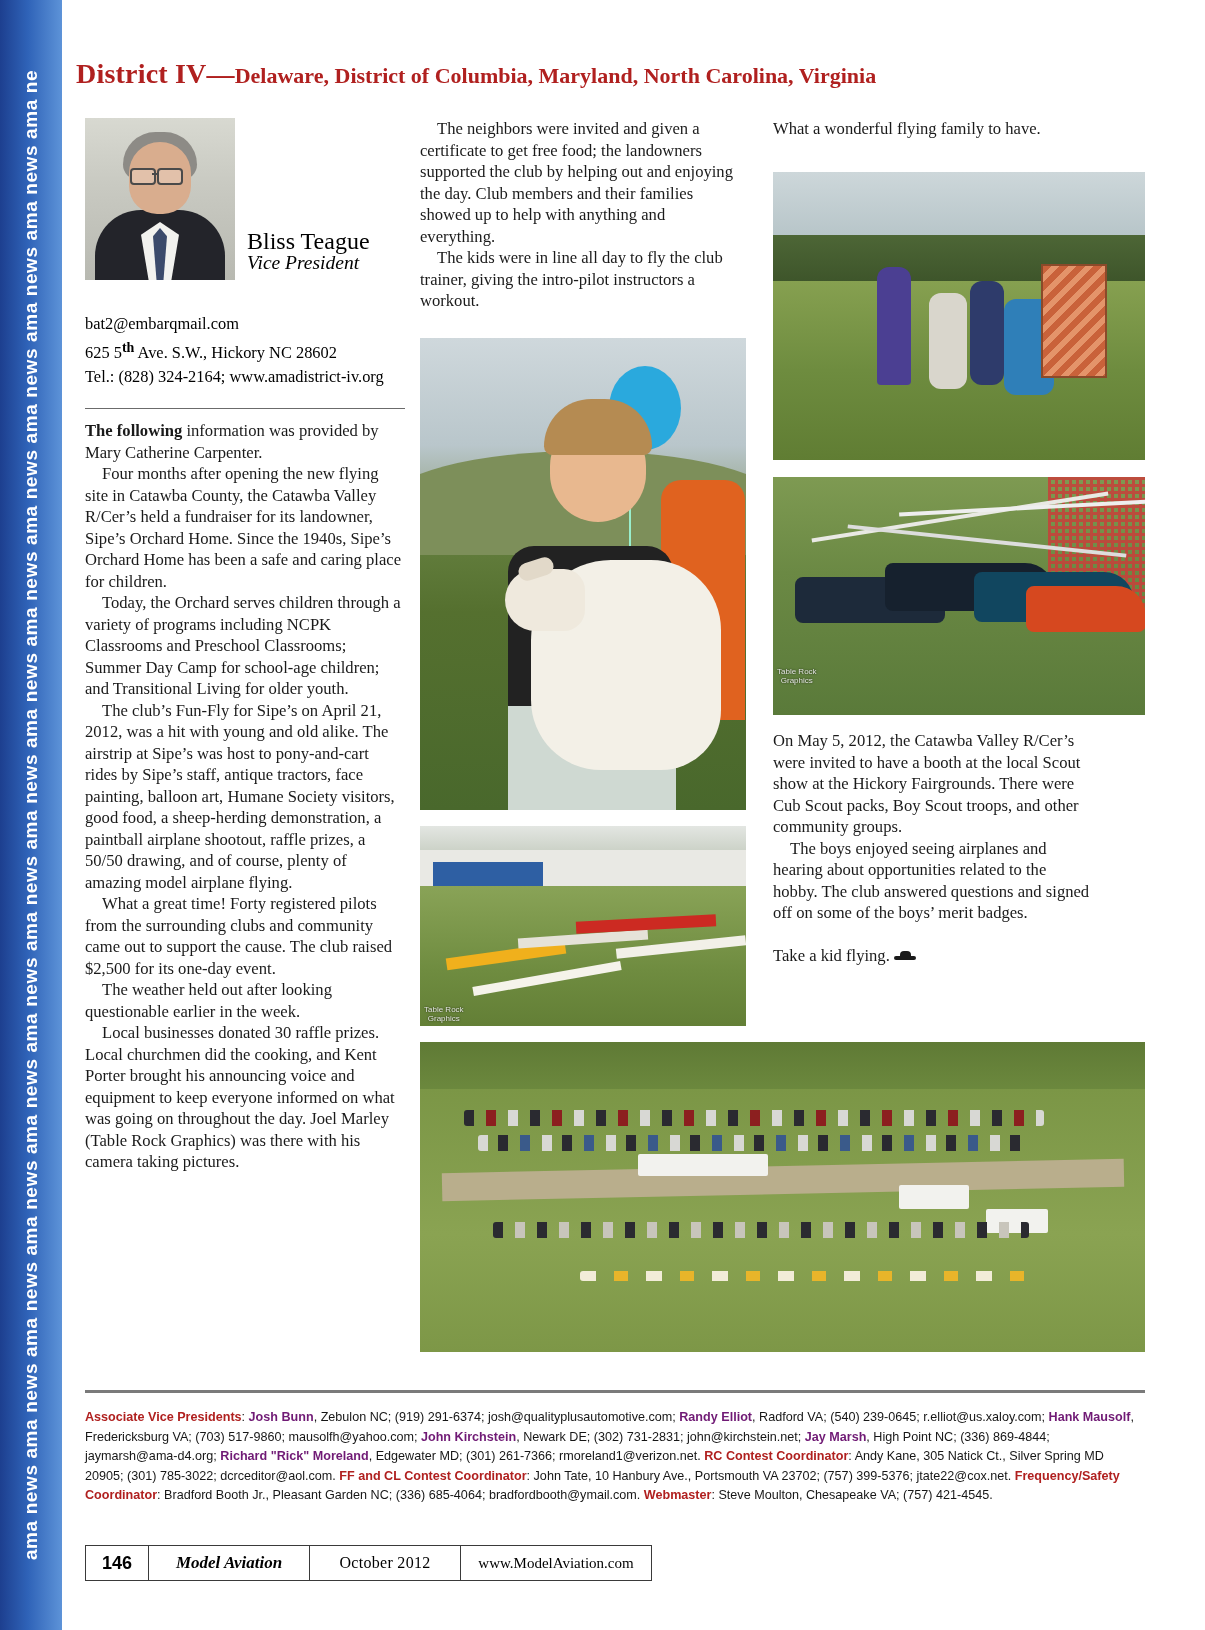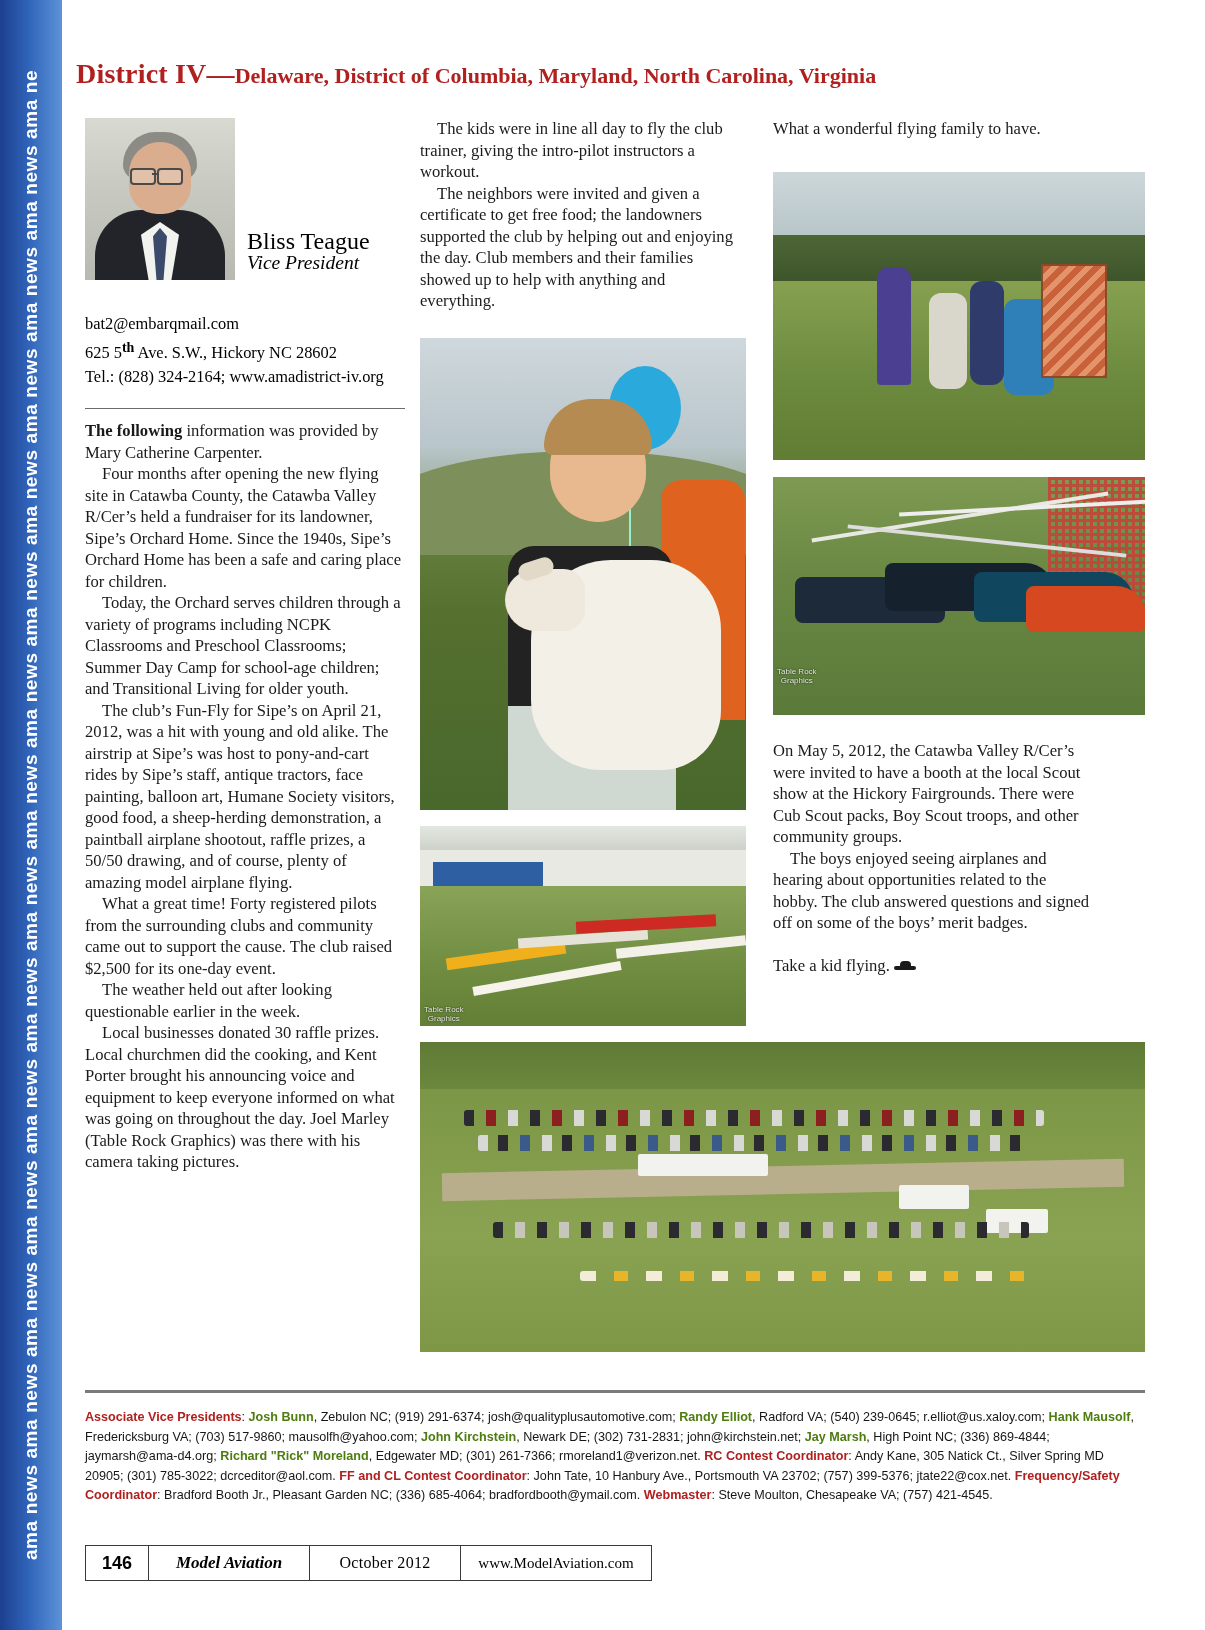--- a/index.html
+++ b/index.html
@@ -84,21 +84,21 @@
 
   
   #col1 { left: 23px; top: 420px; width: 320px; }
 
   
   #col2 { left: 358px; top: 118px; width: 322px; }
 
   
   #col3a { left: 711px; top: 118px; width: 320px; }
   
-  #col3b { left: 711px; top: 730px; width: 320px; margin-top: 10px; }
+  #col3b { left: 711px; top: 730px; width: 320px; }
 
   
   .portrait-wrap {
     position: absolute;
     left: 23px; top: 118px;
     width: 150px; height: 162px;
     overflow: hidden;
     background: #cfcfcf;
   }
   .portrait {
@@ -277,21 +277,21 @@
     position: absolute;
     left: 23px; top: 1408px;
     width: 1060px;
     font-family: "Liberation Sans", sans-serif;
     font-size: 12.6px;
     line-height: 19.5px;
     color: #161616;
     text-align: left;
   }
   .avp b { color: #b0201f; }
-  .avp .nm { color: #4d7c0f; font-weight: bold; }
+  .avp .nm { color: #701a75; font-weight: bold; }
 
   
   .footer {
     position: absolute;
     left: 23px; top: 1545px;
     width: 1060px;
     height: 34px;
   }
   .footer .box {
     position: absolute;
@@ -389,22 +389,22 @@
     <p class="noindent"><b>The following</b><span> information was provided by Mary Catherine Carpenter.</span></p>
     <p>Four months after opening the new flying site in Catawba County, the Catawba Valley R/Cer’s held a fundraiser for its landowner, Sipe’s Orchard Home. Since the 1940s, Sipe’s Orchard Home has been a safe and caring place for children.</p>
     <p>Today, the Orchard serves children through a variety of programs including NCPK Classrooms and Preschool Classrooms; Summer Day Camp for school-age children; and Transitional Living for older youth.</p>
     <p>The club’s Fun-Fly for Sipe’s on April 21, 2012, was a hit with young and old alike. The airstrip at Sipe’s was host to pony-and-cart rides by Sipe’s staff, antique tractors, face painting, balloon art, Humane Society visitors, good food, a sheep-herding demonstration, a paintball airplane shootout, raffle prizes, a 50/50 drawing, and of course, plenty of amazing model airplane flying.</p>
     <p>What a great time! Forty registered pilots from the surrounding clubs and community came out to support the cause. The club raised $2,500 for its one-day event.</p>
     <p>The weather held out after looking questionable earlier in the week.</p>
     <p>Local businesses donated 30 raffle prizes. Local churchmen did the cooking, and Kent Porter brought his announcing voice and equipment to keep everyone informed on what was going on throughout the day. Joel Marley (Table Rock Graphics) was there with his camera taking pictures.</p>
   </div>
 
   <div class="col" id="col2">
+    <p>The neighbors were invited and given a certificate to get free food; the landowners supported the club by helping out and enjoying the day. Club members and their families showed up to help with anything and everything.</p>
     <p>The kids were in line all day to fly the club trainer, giving the intro-pilot instructors a workout.</p>
-    <p>The neighbors were invited and given a certificate to get free food; the landowners supported the club by helping out and enjoying the day. Club members and their families showed up to help with anything and everything.</p>
   </div>
 
   <div class="col" id="col3a">
     <p class="noindent">What a wonderful flying family to have.</p>
   </div>
 
   <div class="col" id="col3b">
     <p class="noindent">On May 5, 2012, the Catawba Valley R/Cer’s were invited to have a booth at the local Scout show at the Hickory Fairgrounds. There were Cub Scout packs, Boy Scout troops, and other community groups.</p>
     <p>The boys enjoyed seeing airplanes and hearing about opportunities related to the hobby. The club answered questions and signed off on some of the boys’ merit badges.</p>
     <p class="noindent" style="margin-top:21px;"><span>Take a kid flying.</span> <span class="plane-glyph"></span></p>

